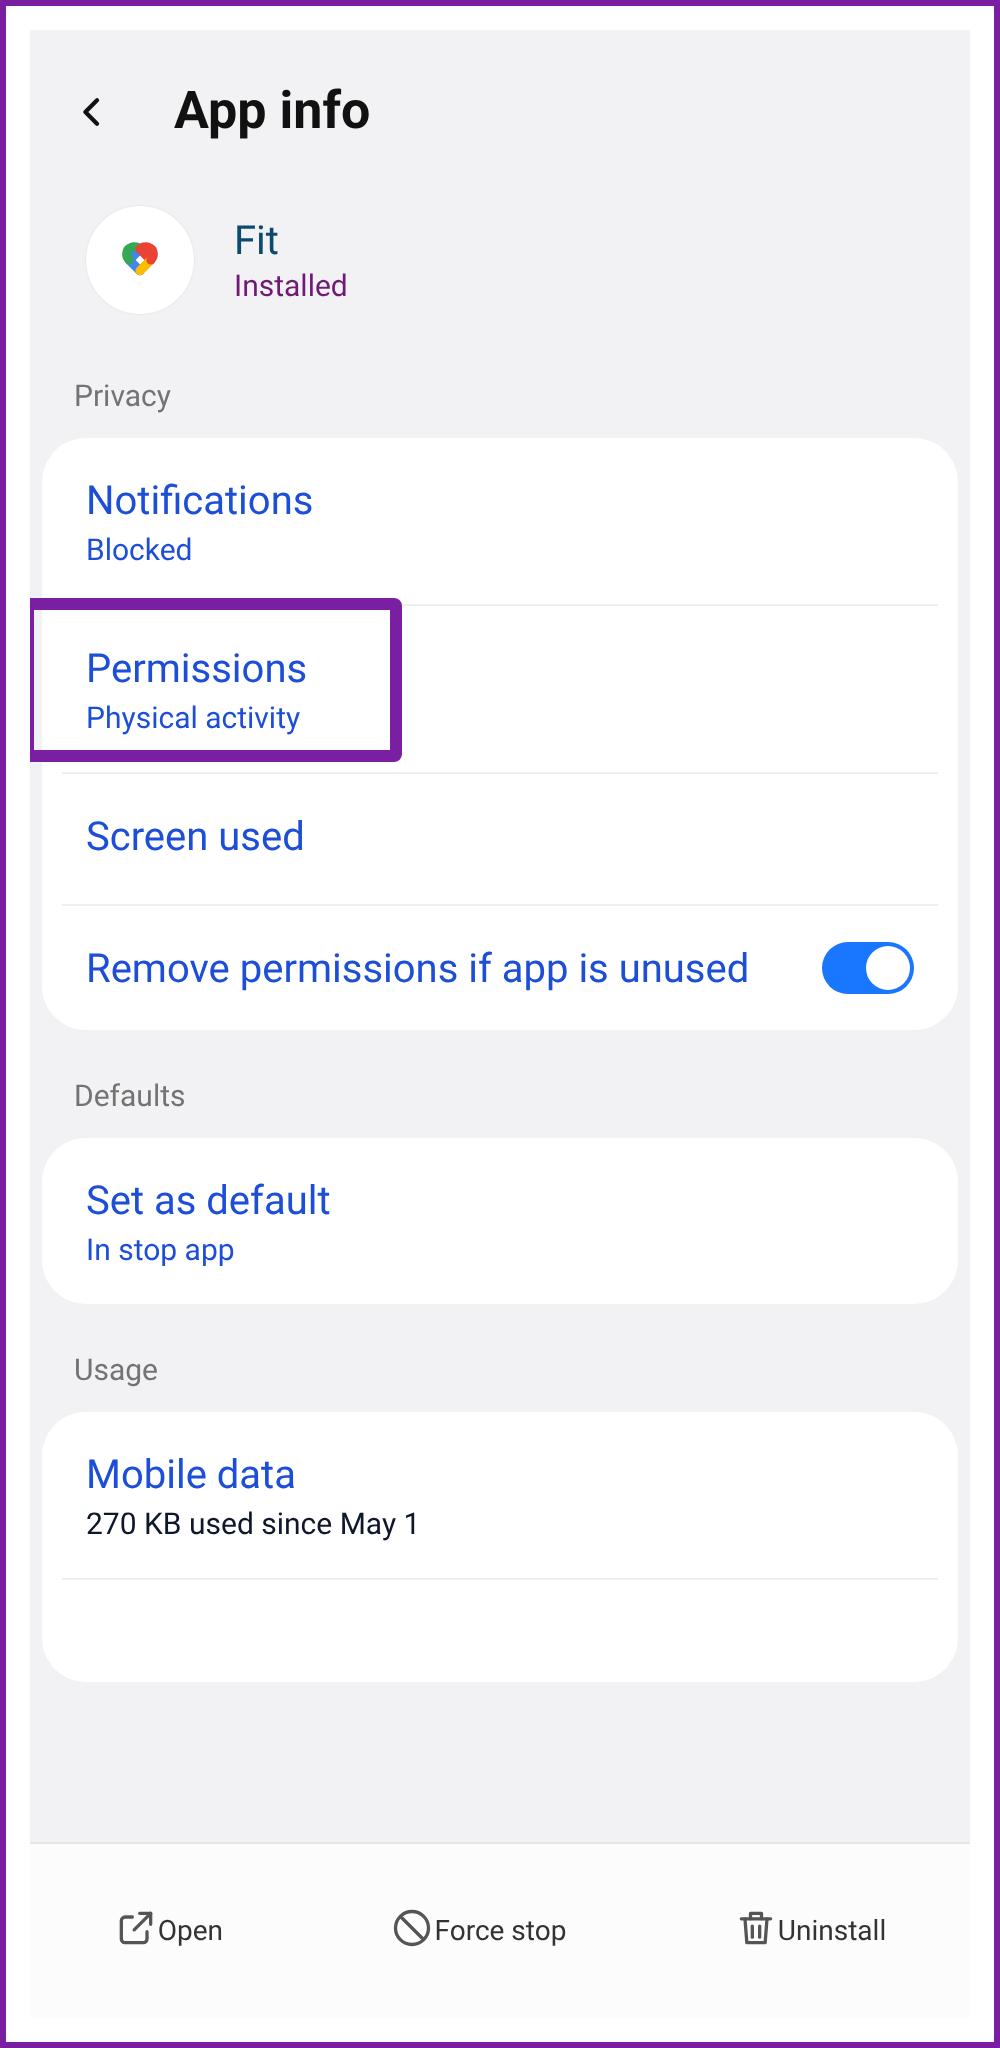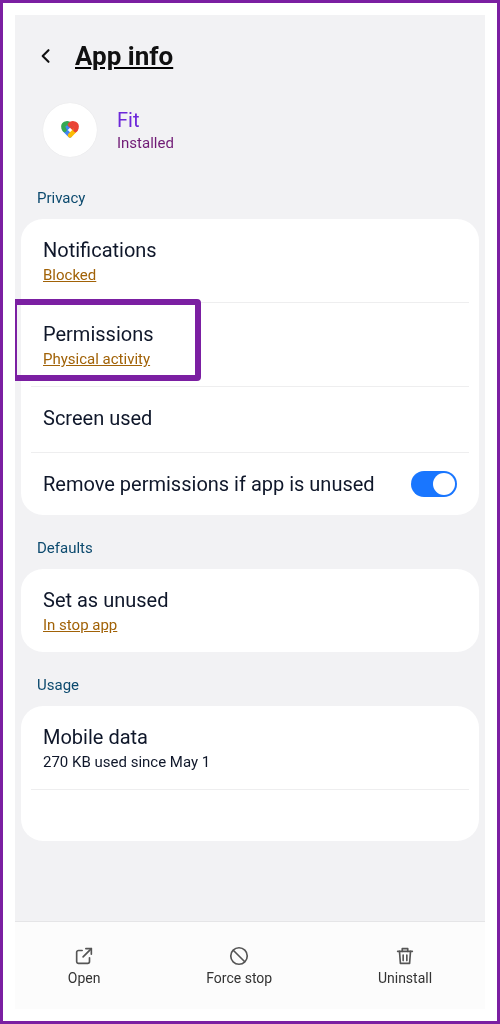--- a/index.html
+++ b/index.html
@@ -16,23 +16,22 @@
       top: 12px;
       left: 12px;
       right: 12px;
       bottom: 12px;
       background: #f2f2f4;
       overflow: hidden;
     }
     .header {
       display: flex;
       align-items: center;
-      gap: 18px;
+      gap: 30px;
       padding: 26px 20px 18px 20px;
-      text-decoration: underline;
     }
     .back-icon {
       width: 22px;
       height: 22px;
       display: flex;
       align-items: center;
       justify-content: center;
     }
     .page-title {
       font-size: 26px;
@@ -51,58 +50,58 @@
       background: #fff;
       border-radius: 50%;
       display: flex;
       align-items: center;
       justify-content: center;
       box-shadow: 0 0 1px rgba(0,0,0,0.1);
     }
     .app-name {
       font-size: 20px;
       font-weight: 400;
-      color: #6d28d9;
+      color: #0c4a6e;
       margin-bottom: 2px;
     }
     .app-status {
       font-size: 15px;
       color: #701a75;
     }
     .section-header {
       font-size: 15px;
-      color: #0c4a6e;
+      color: #737373;
       padding: 6px 22px 12px 22px;
     }
     .card {
       background: #fff;
       margin: 0 6px;
       border-radius: 22px;
       overflow: visible;
       position: relative;
     }
     .list-item {
       padding: 18px 22px;
       position: relative;
     }
     .item-divider {
       border-bottom: 1px solid #eeeeef;
       margin: 0 10px;
     }
     .item-title {
       font-size: 20px;
-      color: #0f172a;
+      color: #1d4ed8;
       margin-bottom: 3px;
       line-height: 1.3;
     }
     .item-sub {
       font-size: 15px;
       color: #0f172a;
     }
-    .item-sub.link { color: #a16207; text-decoration: underline; }
+    .item-sub.link { color: #1d4ed8; }
     .switch-row {
       display: flex;
       align-items: center;
       justify-content: space-between;
       gap: 26px;
     }
     .switch-row .item-title { margin-bottom: 0; flex: 1; }
     .switch {
       width: 46px;
       height: 26px;
@@ -129,21 +128,21 @@
       right: 0;
       height: 88px;
       background: #fcfcfc;
       display: flex;
       align-items: center;
       justify-content: space-around;
       border-top: 1px solid #e5e5e7;
     }
     .bottom-btn {
       display: flex;
-      flex-direction: column;
+      flex-direction: row;
       align-items: center;
       gap: 0;
       font-size: 14px;
       color: #333;
     }
     .bottom-btn svg { width: 22px; height: 22px; }
     .highlight-box {
       position: absolute;
       border: 6px solid #7b1fa2;
       border-radius: 4px;
@@ -206,21 +205,21 @@
     <div class="list-item switch-row">
       <div class="item-title">Remove permissions if app is unused</div>
       <div class="switch"></div>
     </div>
   </div>
 
   <div class="section-gap"></div>
   <div class="section-header">Defaults</div>
   <div class="card">
     <div class="list-item">
-      <div class="item-title">Set as unused</div>
+      <div class="item-title">Set as default</div>
       <div class="item-sub link">In stop app</div>
     </div>
   </div>
 
   <div class="section-gap"></div>
   <div class="section-header">Usage</div>
   <div class="card">
     <div class="list-item">
       <div class="item-title">Mobile data</div>
       <div class="item-sub">270 KB used since May 1</div>

